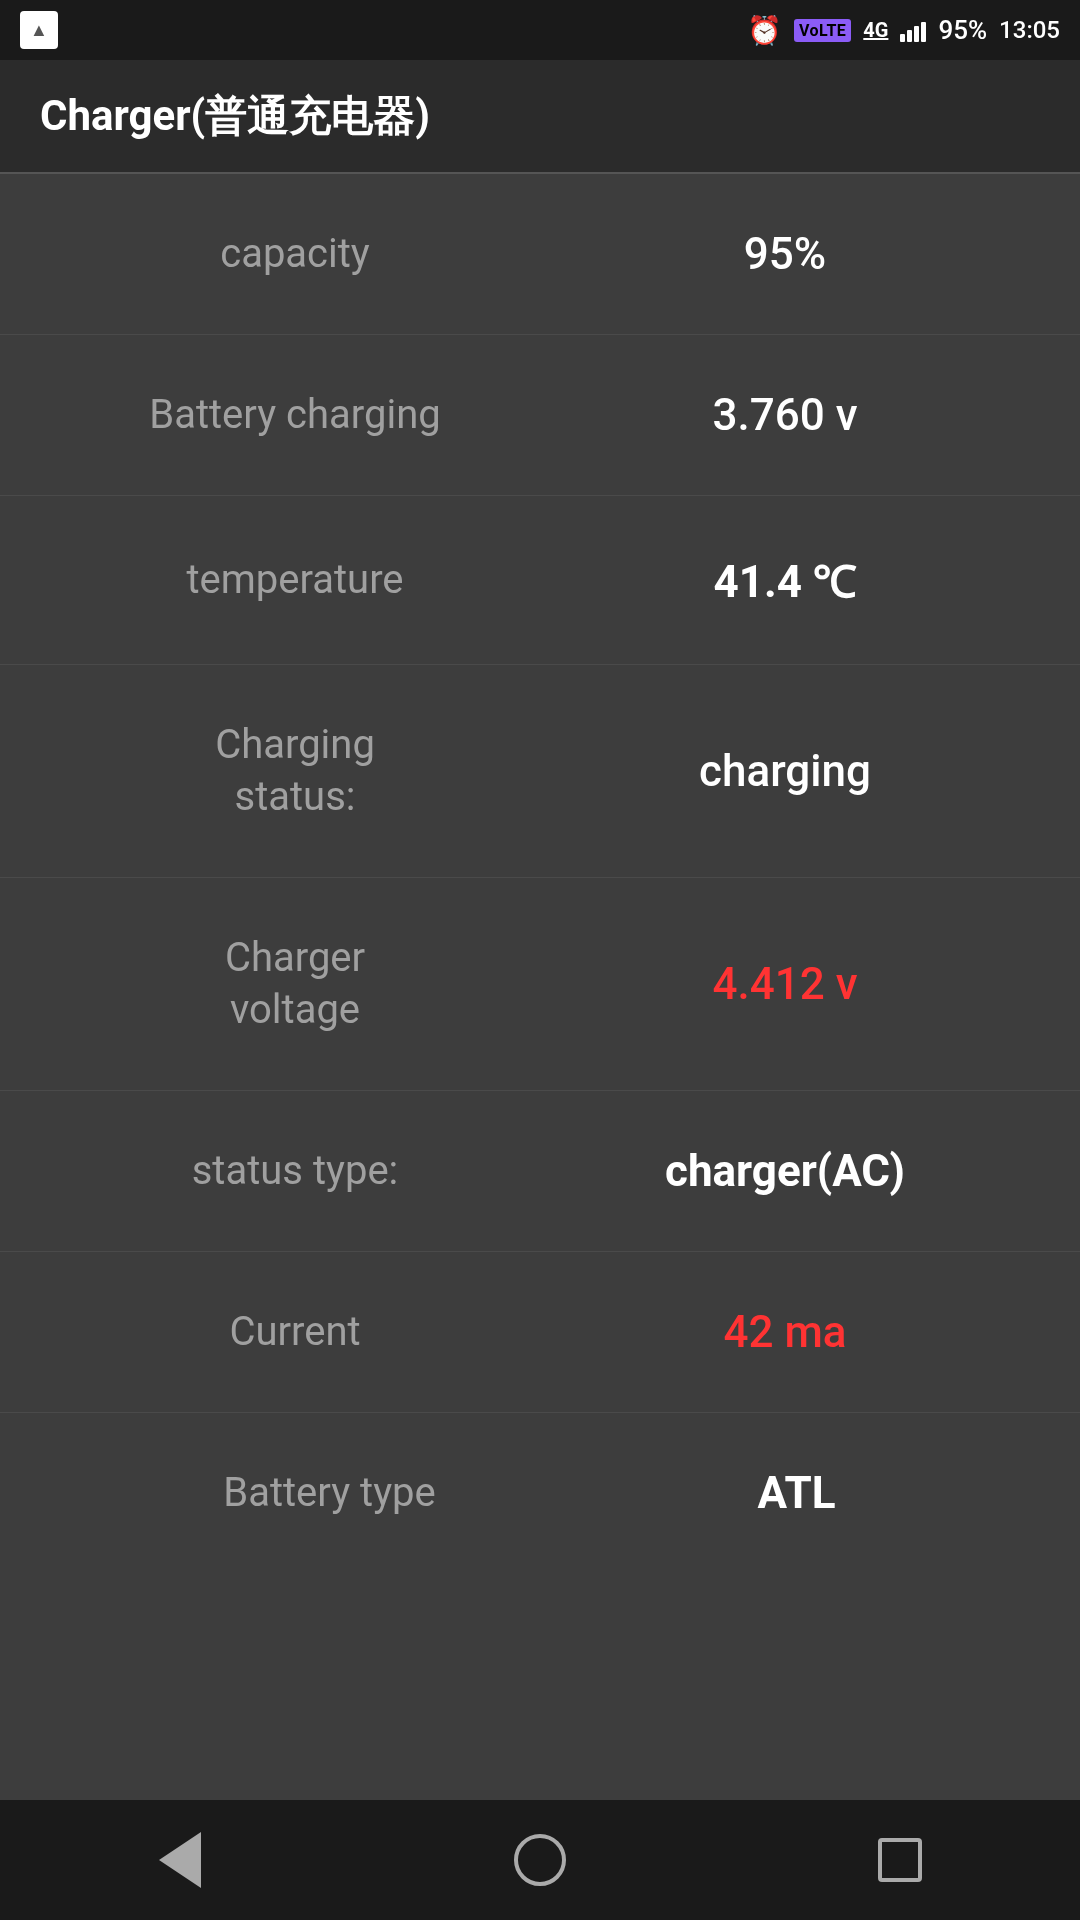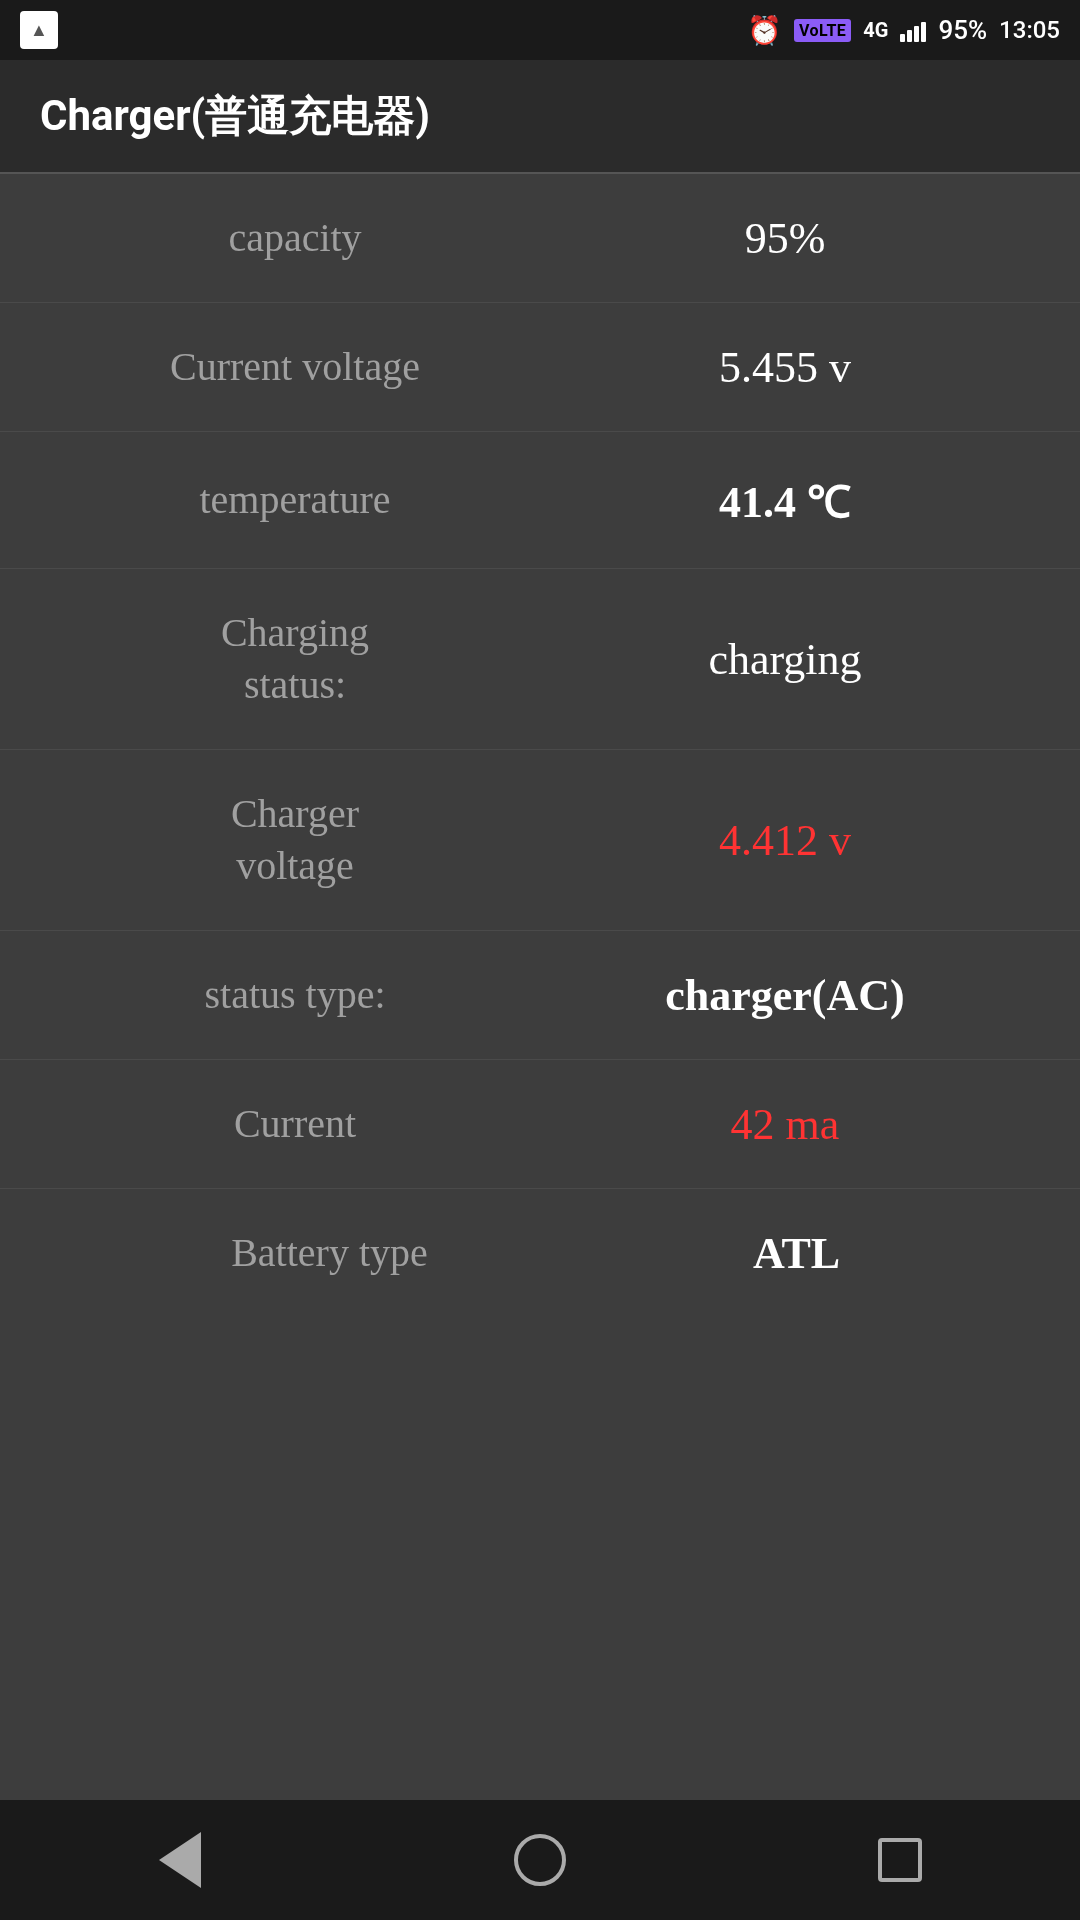--- a/index.html
+++ b/index.html
@@ -64,20 +64,21 @@
       font-size: 16px;
       font-weight: bold;
       padding: 2px 5px;
       border-radius: 3px;
       letter-spacing: 0.5px;
     }
 
     .signal-4g {
       font-size: 20px;
       font-weight: bold;
+      text-decoration: underline;
     }
 
     .signal-bars {
       display: inline-flex;
       align-items: flex-end;
       gap: 2px;
       height: 24px;
     }
 
     .signal-bars span {
@@ -108,23 +109,22 @@
       flex: 1;
       background: #3d3d3d;
       padding: 0;
     }
 
     
     .info-row {
       display: flex;
       align-items: center;
       justify-content: space-between;
-      padding: 38px 50px;
+      padding: 54px 50px;
       border-bottom: 1px solid #4a4a4a;
-      font-family: Liberation Serif, serif;
     }
 
     .info-row:last-child {
       border-bottom: none;
       margin-left: 46px;
     }
 
     .info-label {
       color: #a0a0a0;
       font-size: 40px;
@@ -226,22 +226,22 @@
 <div class="header-divider"></div>
 
 <div class="content">
 
   <div class="info-row">
     <span class="info-label">capacity</span>
     <span class="info-value">95%</span>
   </div>
 
   <div class="info-row">
-    <span class="info-label">Current voltage</span>
-    <span class="info-value">5.455 v</span>
+    <span class="info-label">Battery charging</span>
+    <span class="info-value">3.760 v</span>
   </div>
 
   <div class="info-row">
     <span class="info-label">temperature</span>
     <span class="info-value white-bold">41.4 ℃</span>
   </div>
 
   <div class="info-row">
     <span class="info-label" style="white-space: pre-line;">Charging
 status:</span>

